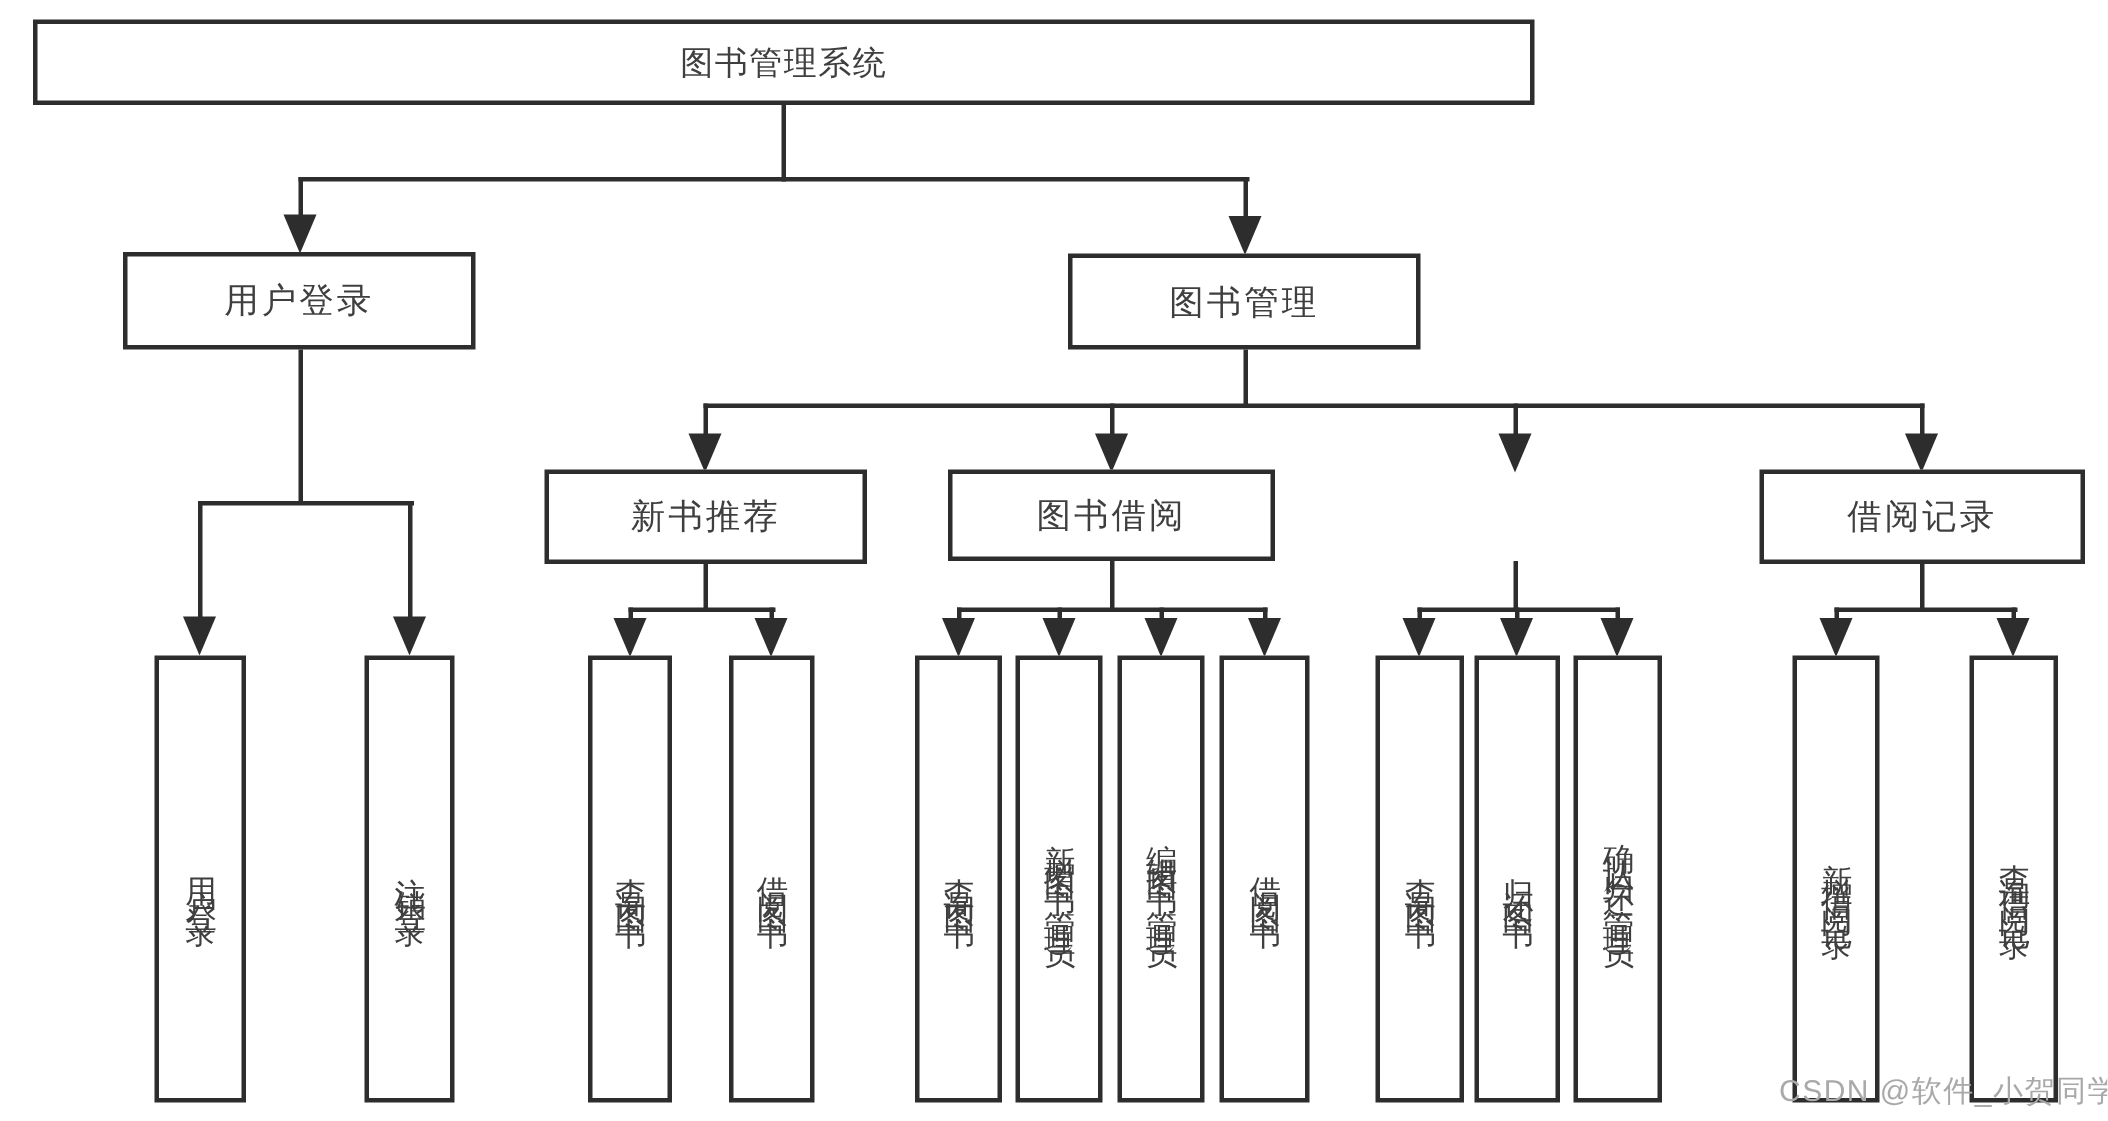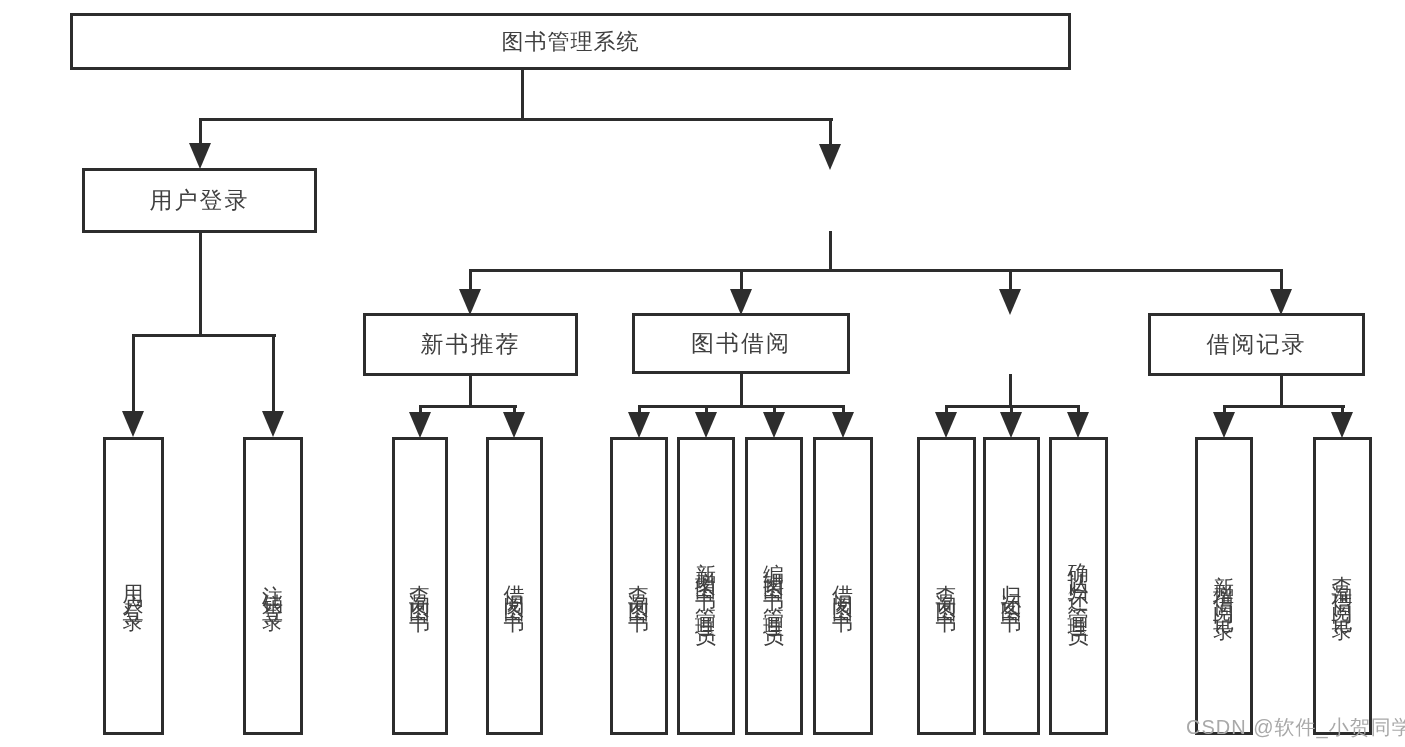--- a/index.html
+++ b/index.html
@@ -19,21 +19,21 @@
   }
   .node{
     position:absolute;
     background:var(--box-bg);
     border:3px solid var(--line);
     box-sizing:border-box;
     display:flex;align-items:center;justify-content:center;
     text-align:center;
     z-index:2;
   }
-  .node.lvl1{font-size:22px;letter-spacing:1px;margin-left:48px;}
+  .node.lvl1{font-size:22px;letter-spacing:1px;}
   .node.lvl2,.node.lvl3{font-size:23px;letter-spacing:2px;}
   .leaf{
     position:absolute;
     top:437px;height:298px;
     background:var(--box-bg);
     border:3px solid var(--line);
     box-sizing:border-box;
     display:flex;align-items:center;justify-content:center;
     z-index:2;
   }
@@ -66,27 +66,28 @@
 </style>
 </head>
 <body>
 
 <div class="canvas">
 
   <div class="node lvl1" style="left:22px;top:13px;width:1001px;height:57px;">图书管理系统</div>
 
   <div class="node lvl2" style="left:82px;top:168px;width:235px;height:65px;">用户登录</div>
 
+  <div class="node lvl2" style="left:712px;top:169px;width:235px;height:64px;">图书管理</div>
 
   <div class="node lvl3" style="left:632px;top:313px;width:218px;height:61px;">图书借阅</div>
 
   <div class="node lvl3" style="left:363px;top:313px;width:215px;height:63px;">新书推荐</div>
 
 
-  <div class="node lvl3" style="left:1148px;top:313px;width:217px;height:63px;">借阅记录</div>
+  <div class="node lvl3" style="left:1173px;top:313px;width:217px;height:63px;">借阅记录</div>
 
   <div class="leaf" style="left:103px;width:61px;">
     <span class="vtext">用户登录</span>
   </div>
   <div class="leaf" style="left:243px;width:60px;">
     <span class="vtext">注销登录</span>
   </div>
 
   <div class="leaf" style="left:392px;width:56px;">
     <span class="vtext">查询图书</span>

